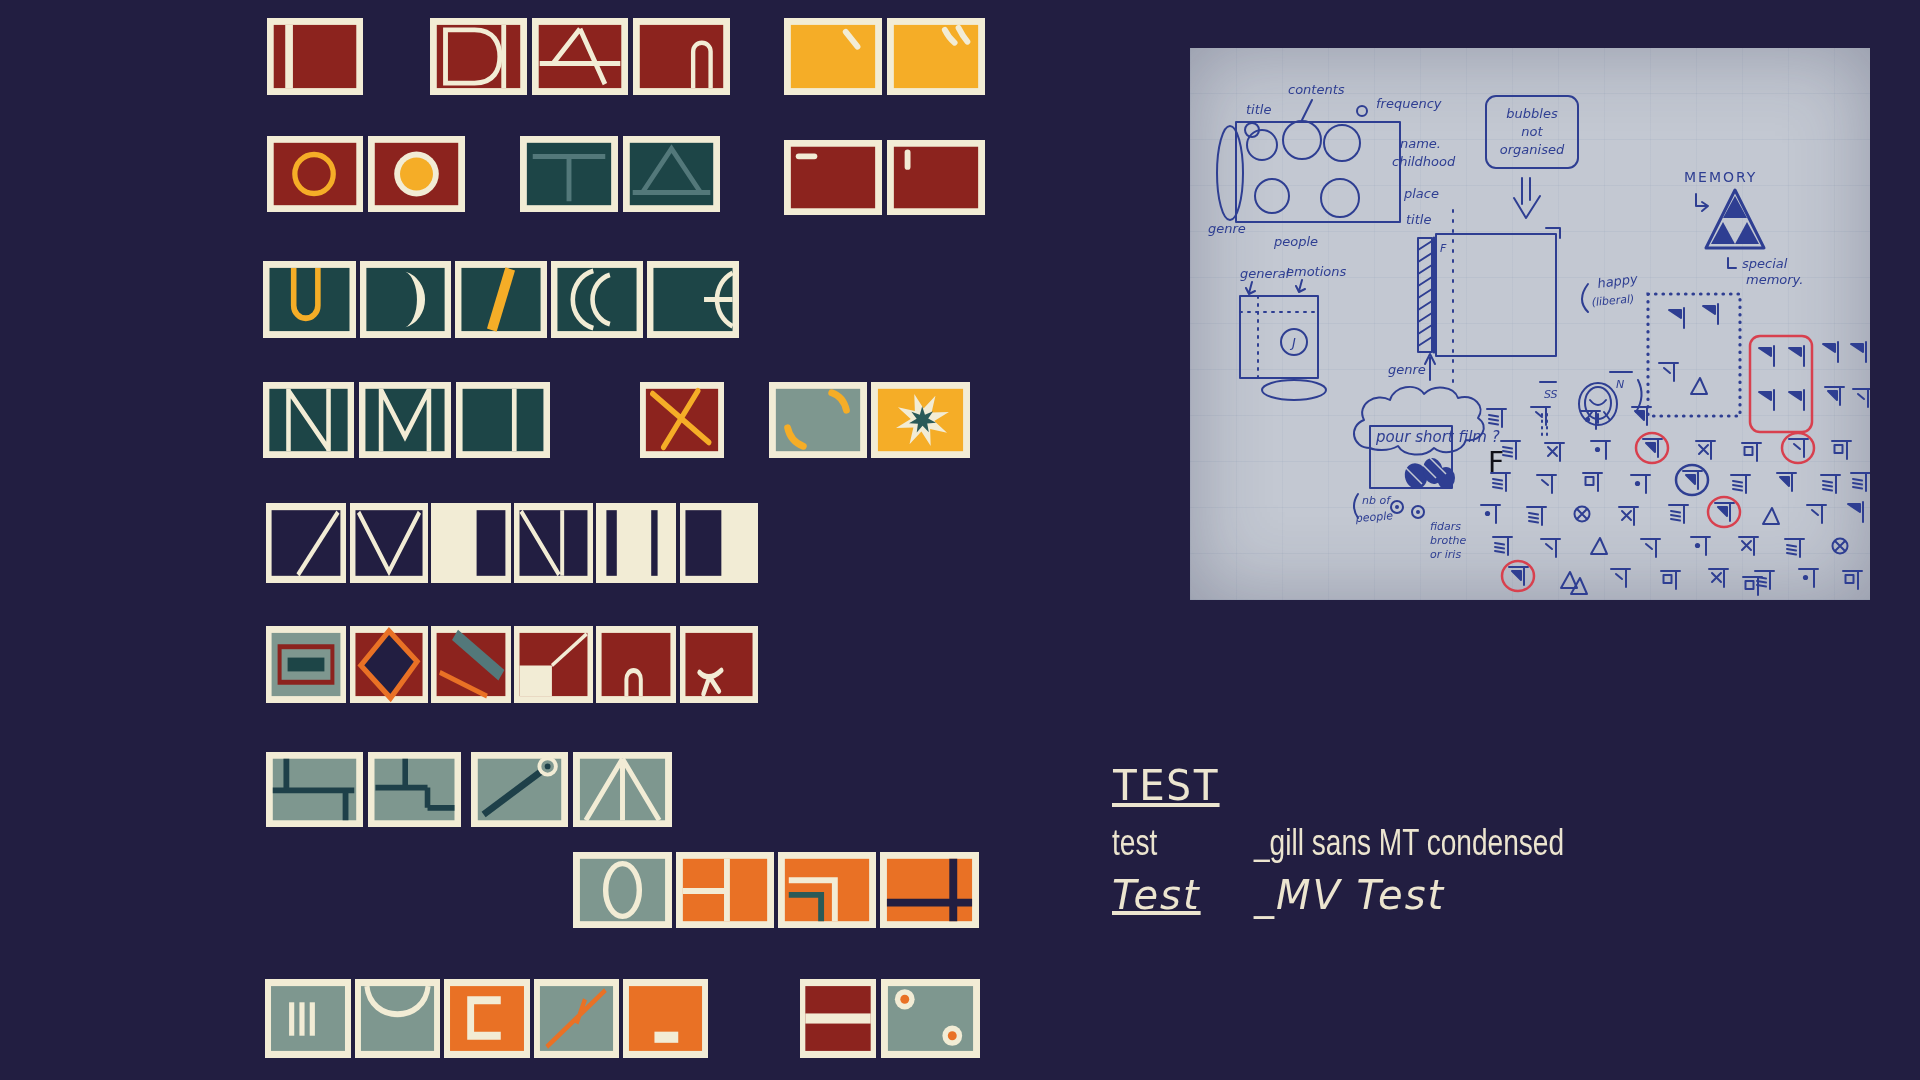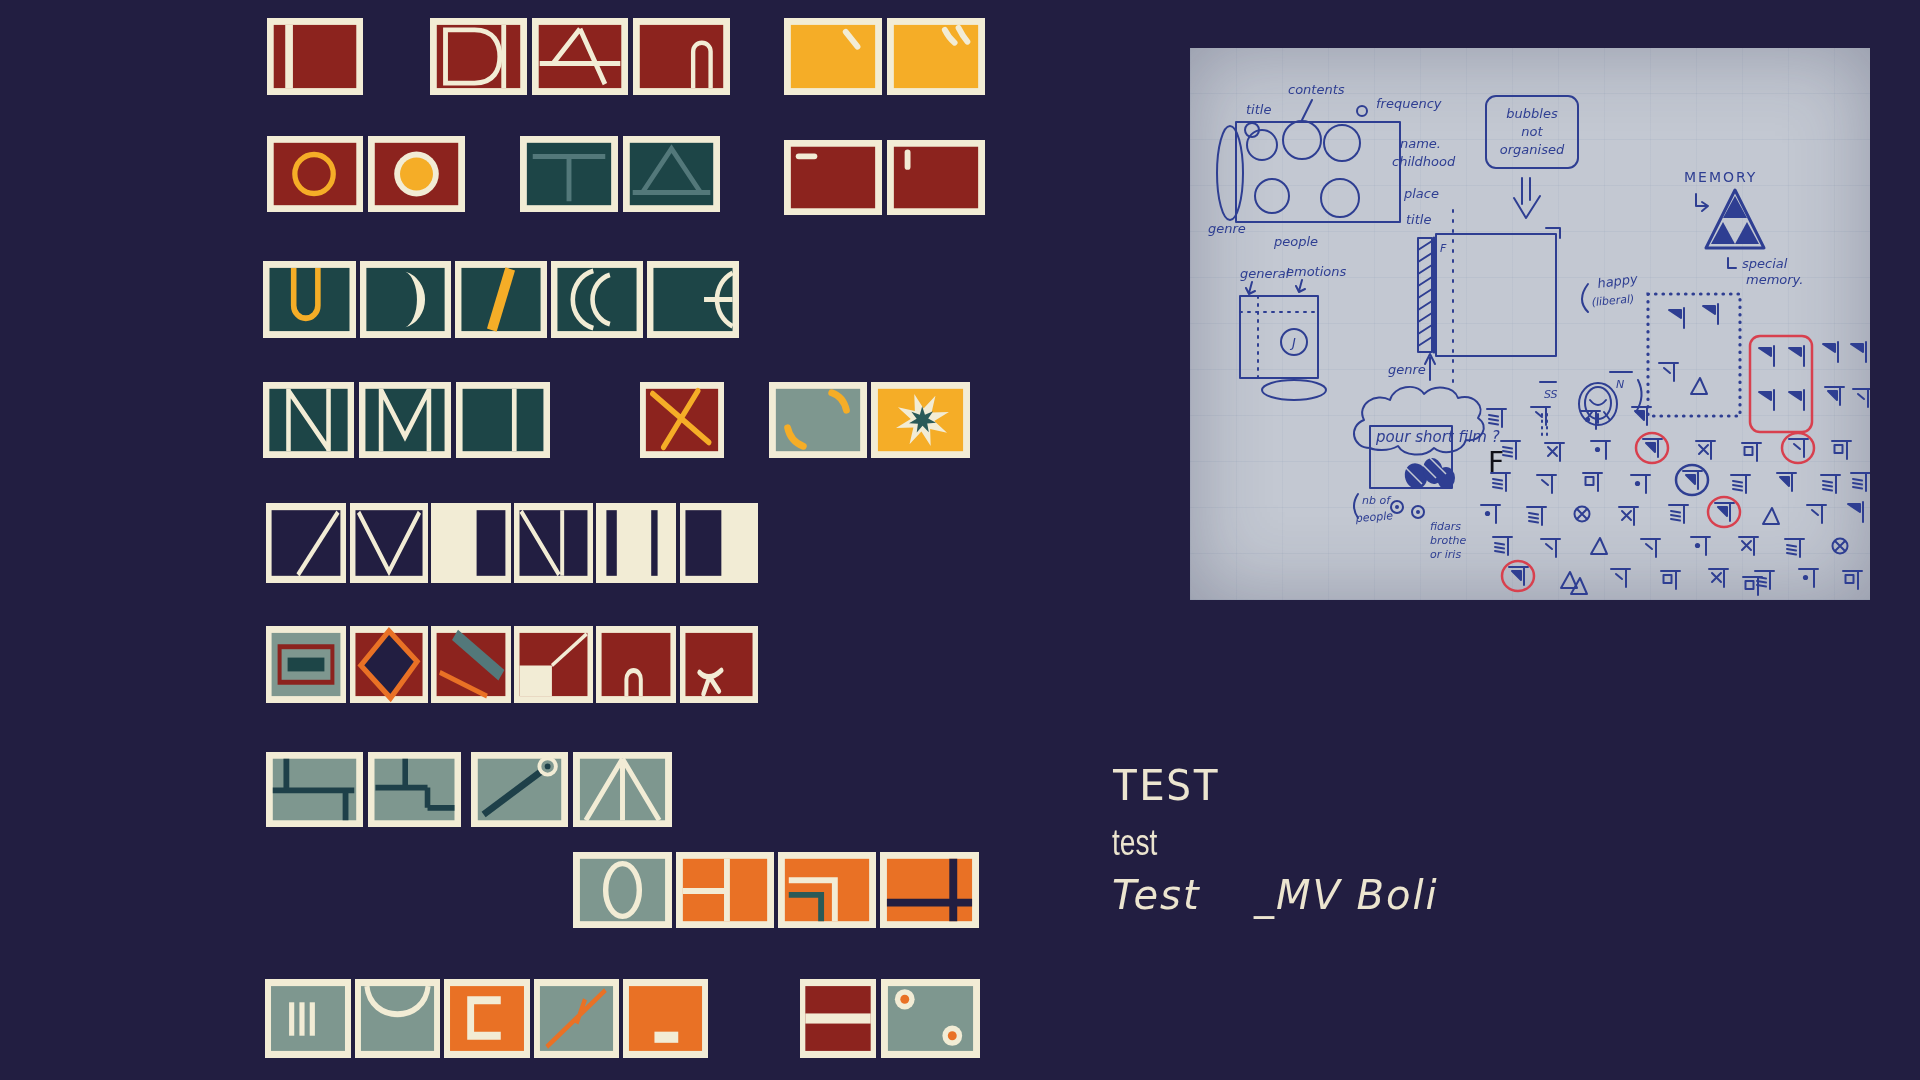--- a/index.html
+++ b/index.html
@@ -16,21 +16,21 @@
   #photo svg{display:block;width:100%;height:100%;}
   .ink{stroke:var(--ink,#2e3e92);fill:none;stroke-width:2;stroke-linecap:round;stroke-linejoin:round;}
   .ink3{stroke:var(--ink,#2e3e92);fill:none;stroke-width:3;stroke-linecap:round;stroke-linejoin:round;}
   .inkf{fill:var(--ink,#2e3e92);stroke:none;}
   .redink{stroke:var(--inkred,#d8404e);fill:none;stroke-width:2.5;stroke-linecap:round;}
   .hand{font:italic 13px "DejaVu Sans",sans-serif;fill:var(--ink,#2e3e92);}
   .hand-sm{font:italic 11px "DejaVu Sans",sans-serif;fill:var(--ink,#2e3e92);}
   .hand-caps{font:14px "DejaVu Sans",sans-serif;letter-spacing:2px;fill:var(--ink,#2e3e92);}
   #font-tests{position:absolute;left:1112px;top:760px;color:var(--textcream,#ece5cf);}
   .ft-row{display:flex;align-items:baseline;}
-  .ft-sample{flex:0 0 142px;}
+  .ft-sample{flex:0 0 142px;text-decoration:underline;}
   .ft-row.mono{font-family:"DejaVu Sans Mono",monospace;font-size:43px;letter-spacing:1px;margin-bottom:12px;}
   .ft-row.cond{font-family:"Liberation Sans",sans-serif;font-size:36px;margin-bottom:8px;}
   .ft-row.cond .squeeze{display:inline-block;transform:scaleX(.78);transform-origin:0 100%;}
   .ft-row.script{font-family:"DejaVu Sans",sans-serif;font-style:italic;font-size:40px;letter-spacing:2px;}
 </style>
 </head>
 <body>
 
 <div class="stage">
 
@@ -767,20 +767,21 @@
         </g>
     </svg>
   </figure>
 
   <div id="font-tests">
     <div class="ft-row mono">
       <span class="ft-sample">TEST</span>
     </div>
     <div class="ft-row cond">
       <span class="ft-sample"><span class="squeeze">test</span></span>
+      <span class="ft-name"><span class="squeeze">_gill sans MT condensed</span></span>
     </div>
     <div class="ft-row script">
       <span class="ft-sample">Test</span>
-      <span class="ft-name">_MV Boli</span>
+      <span class="ft-name">_MV Test</span>
     </div>
   </div>
 
 </div>
 
 </body></html>

